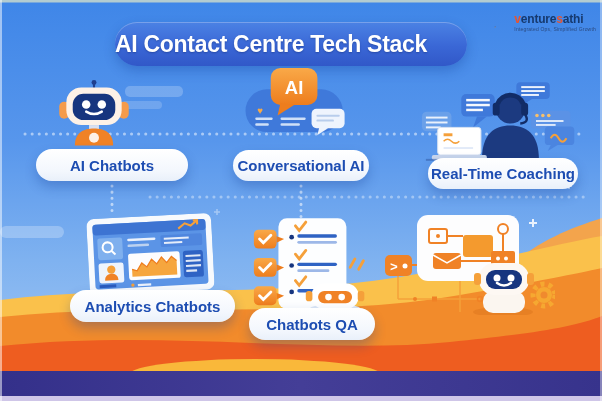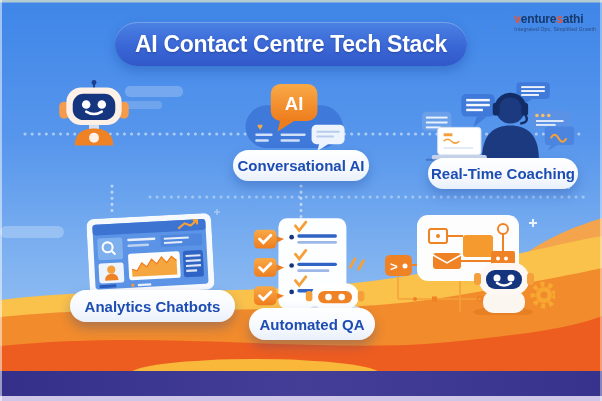--- a/index.html
+++ b/index.html
@@ -6,21 +6,21 @@
   .canvas{
     position:relative;width:602px;height:401px;overflow:hidden;
     font-family:"Liberation Sans",sans-serif;
   }
   .bg{position:absolute;left:0;top:0;width:602px;height:401px;}
   .title-pill{
     position:absolute;left:115px;top:22px;width:352px;height:44px;
     border-radius:23px;
     background:linear-gradient(180deg,#4b82e4 0%,#3a67d6 55%,#3158c8 100%);
     box-shadow:0 5px 12px rgba(18,60,150,.30), inset 0 1px 0 rgba(255,255,255,.25);
-    display:flex;align-items:center;justify-content:center;
+    display:flex;align-items:center;
   }
   .title-pill span{
     color:#ffffff;font-size:23px;font-weight:bold;letter-spacing:-.3px;
     text-shadow:0 1px 2px rgba(10,30,90,.35);white-space:nowrap;
   }
   .logo{position:absolute;left:494px;top:13px;width:102px;height:32px;display:flex;}
   .logo-icon{width:24px;height:24px;margin-top:2px;}
   .logo-txt{margin-left:18px;line-height:1;}
   .brand-name{font-size:12px;font-weight:bold;white-space:nowrap;letter-spacing:-.2px;}
   .brand-name .nv{color:#e8542f;}
@@ -115,21 +115,21 @@
       <rect x="25" y="19" width="60" height="37" rx="15" fill="#16357f"></rect>
       <circle cx="44" cy="34" r="6" fill="#ffffff"></circle>
       <circle cx="66" cy="34" r="6" fill="#ffffff"></circle>
       <path d="M44,44 Q55,51 66,44" stroke="#ffffff" stroke-width="3.5" fill="none" stroke-linecap="round"></path>
       <rect x="48" y="63" width="14" height="6" fill="#d9dff0"></rect>
       <path d="M28,92 C28,74 40,68 55,68 C70,68 82,74 82,92 Z" fill="#f08226"></path>
       <circle cx="55" cy="81" r="7" fill="#fdf1e7"></circle>
     </svg>
   </div>
 
-  <div class="icon" style="left:243px;top:84px;width:108px;height:68px;">
+  <div class="icon" style="left:243px;top:68px;width:108px;height:68px;">
     <svg viewBox="0 0 110 70">
       <defs>
         <linearGradient id="og1" x1="0" y1="0" x2="0" y2="1">
           <stop offset="0" stop-color="#f9a948"></stop>
             <stop offset="1" stop-color="#ee7d1d"></stop>
         </linearGradient>
       </defs>
       <rect x="2" y="22" width="100" height="44" rx="22" fill="#3f79da"></rect>
       <rect x="28" y="0" width="48" height="38" rx="10" fill="url(#og1)"></rect>
       <path d="M38,36 L35,49 L52,38 Z" fill="#ee7d1d"></path>
@@ -308,26 +308,29 @@
       <rect x="94" y="48" width="50" height="32" rx="15" fill="#fdf8f3"></rect>
       <rect x="101" y="55" width="36" height="19" rx="9" fill="#16357f"></rect>
       <circle cx="112" cy="63" r="3.5" fill="#ffffff"></circle>
       <circle cx="126" cy="63" r="3.5" fill="#ffffff"></circle>
       <path d="M112,68 Q119,73 126,68" stroke="#ffffff" stroke-width="2.5" fill="none" stroke-linecap="round"></path>
       <rect x="89" y="58" width="7" height="12" rx="3" fill="#f5a03a"></rect>
       <rect x="142" y="58" width="7" height="12" rx="3" fill="#f5a03a"></rect>
     </svg>
   </div>
 
+  <div class="pill" style="left:36px;top:149px;width:152px;height:32px;">
+    <span>AI Chatbots</span>
+  </div>
   <div class="pill" style="left:233px;top:150px;width:136px;height:31px;">
     <span>Conversational AI</span>
   </div>
   <div class="pill" style="left:428px;top:158px;width:150px;height:31px;">
     <span>Real-Time Coaching</span>
   </div>
   <div class="pill" style="left:70px;top:290px;width:165px;height:32px;">
     <span>Analytics Chatbots</span>
   </div>
   <div class="pill" style="left:249px;top:308px;width:126px;height:32px;">
-    <span>Automated QA</span>
+    <span>Chatbots QA</span>
   </div>
 
 </div>
 
 </body></html>

